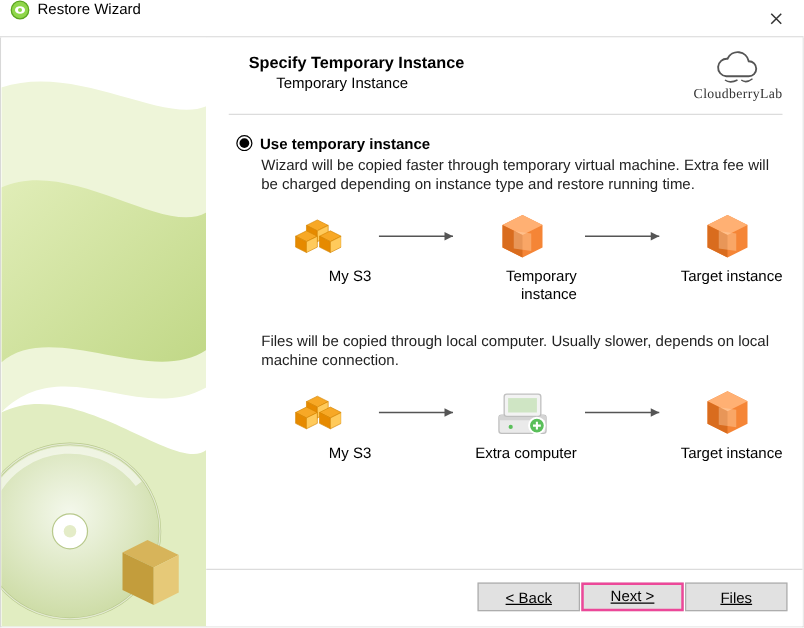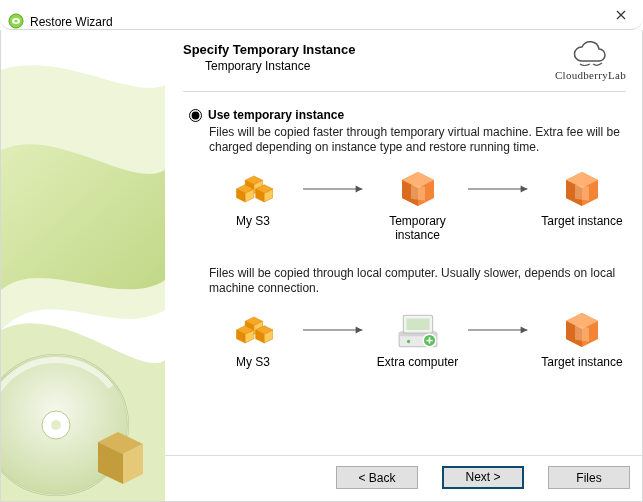--- a/index.html
+++ b/index.html
@@ -13,26 +13,25 @@
     height: 502px;
     overflow: hidden;
   }
 
   
   .titlebar {
     height: 30px;
     background: #fff;
     border-bottom: 1px solid #d8d8d8;
     display: flex;
-    align-items: flex-end;
+    align-items: flex-start;
     padding-left: 8px;
     font-size: 12px;
     color: #000;
     position: relative;
-    border-radius: 12px;
   }
   .titlebar .app-icon {
     width: 16px; height: 16px; margin-right: 6px;
   }
   .titlebar .close {
     position: absolute;
     right: 0; top: 0;
     width: 45px; height: 30px;
     display: flex; align-items: center; justify-content: center;
     font-size: 14px;
@@ -58,67 +57,68 @@
     flex: 1;
     display: flex;
     flex-direction: column;
     padding: 10px 16px 0 18px;
     position: relative;
     background: #fff;
   }
 
   
   .header { display: flex; align-items: flex-start;  }
-  .header-text { flex: 1; }
+  .header-text { flex: 1; margin-left: 16px; }
   .page-title { font-size: 13px; font-weight: bold; padding-top: 2px; }
   .page-subtitle { font-size: 12px; color: #000; margin-left: 22px; margin-top: 2px; }
   .brand { text-align: center; font-size: 11px; color: #333; font-family: Liberation Serif, serif; }
   .brand svg { display:block; margin: 0 auto 1px;}
   .brand-name { letter-spacing: .3px; }
 
   hr.sep {
     border: none;
     border-top: 1px solid #dcdcdc;
     margin: 10px 0 16px 0;
   }
 
   
   .option { margin-bottom: 20px; padding-left: 6px; }
-  .opt-head { display: flex; align-items: center; gap: 6px; font-weight: bold; font-size: 12px; cursor: pointer; }
+  .opt-head { display: flex; align-items: flex-start; gap: 6px; font-weight: bold; font-size: 12px; cursor: pointer; }
   .opt-head input[type=radio] { margin: 0; width: 13px; height: 13px; accent-color: #000; }
   .opt-desc { margin: 3px 0 10px 20px; font-size: 12px; color: #222; line-height: 1.25; max-width: 420px; }
 
   .flow { display: flex; align-items: flex-start; gap: 6px; padding-left: 20px; }
-  .node { width: 88px; text-align: center; }
+  .node { width: 88px; text-align: right; }
   .node .glyph { height: 48px; display:flex; align-items:center; justify-content:center; }
   .node .lab { font-size: 12px; margin-top: 2px; line-height: 1.15; }
   .arrow { flex: 1; height: 48px; display:flex; align-items:center; justify-content:center; }
   .arrow svg { width: 100%; height: 14px; }
 
   
   .footer {
     border-top: 1px solid #dcdcdc;
     margin: auto -16px 0 -18px;
     padding: 10px 12px 12px;
     display: flex;
     justify-content: flex-end;
-    gap: 24px;
-    background: #fff;
+    gap: 1px;
+    background: #fff;
+    text-decoration: underline;
   }
   .btn {
     min-width: 82px;
     height: 23px;
     font: inherit;
     font-size: 12px;
     background: #e1e1e1;
     border: 1px solid #adadad;
     cursor: pointer;
     padding: 0 10px;
   }
-  .btn.primary { border: 2px solid #0c4a6e; background: #e1e1e1; line-height: 19px; }
+  .btn.primary { border: 2px solid #ec4899; background: #e1e1e1; line-height: 19px; }
 
 </style>
 </head>
 <body>
 
 <div class="titlebar">
   <span class="app-icon">
     <svg viewBox="0 0 16 16" width="16" height="16">
       <circle cx="8" cy="8" r="7" fill="#8fd64a" stroke="#5aa51e"></circle>
       <path d="M4 8 A4 3 0 0 1 12 8 A4 3 0 0 1 4 8" fill="#fff"></path>
@@ -225,21 +225,21 @@
           <path d="M70 5 L62 1 L62 9 Z" fill="#555"></path>
         </g>
       </defs>
     </svg>
 
     <div class="option">
       <label class="opt-head">
         <input type="radio" name="mode" checked="" style="">
         <span>Use temporary instance</span>
       </label>
-      <div class="opt-desc">Files will be copied faster through temporary virtual machine. Extra fee will be charged depending on instance type and restore running time.</div>
+      <div class="opt-desc">Wizard will be copied faster through temporary virtual machine. Extra fee will be charged depending on instance type and restore running time.</div>
       <div class="flow">
         <div class="node">
           <div class="glyph">
               <svg width="40" height="40" viewBox="-12 0 46 34">
                 <use href="#cubes"></use>
               </svg>
             </div>
           <div class="lab">My S3</div>
         </div>
         <div class="arrow">

